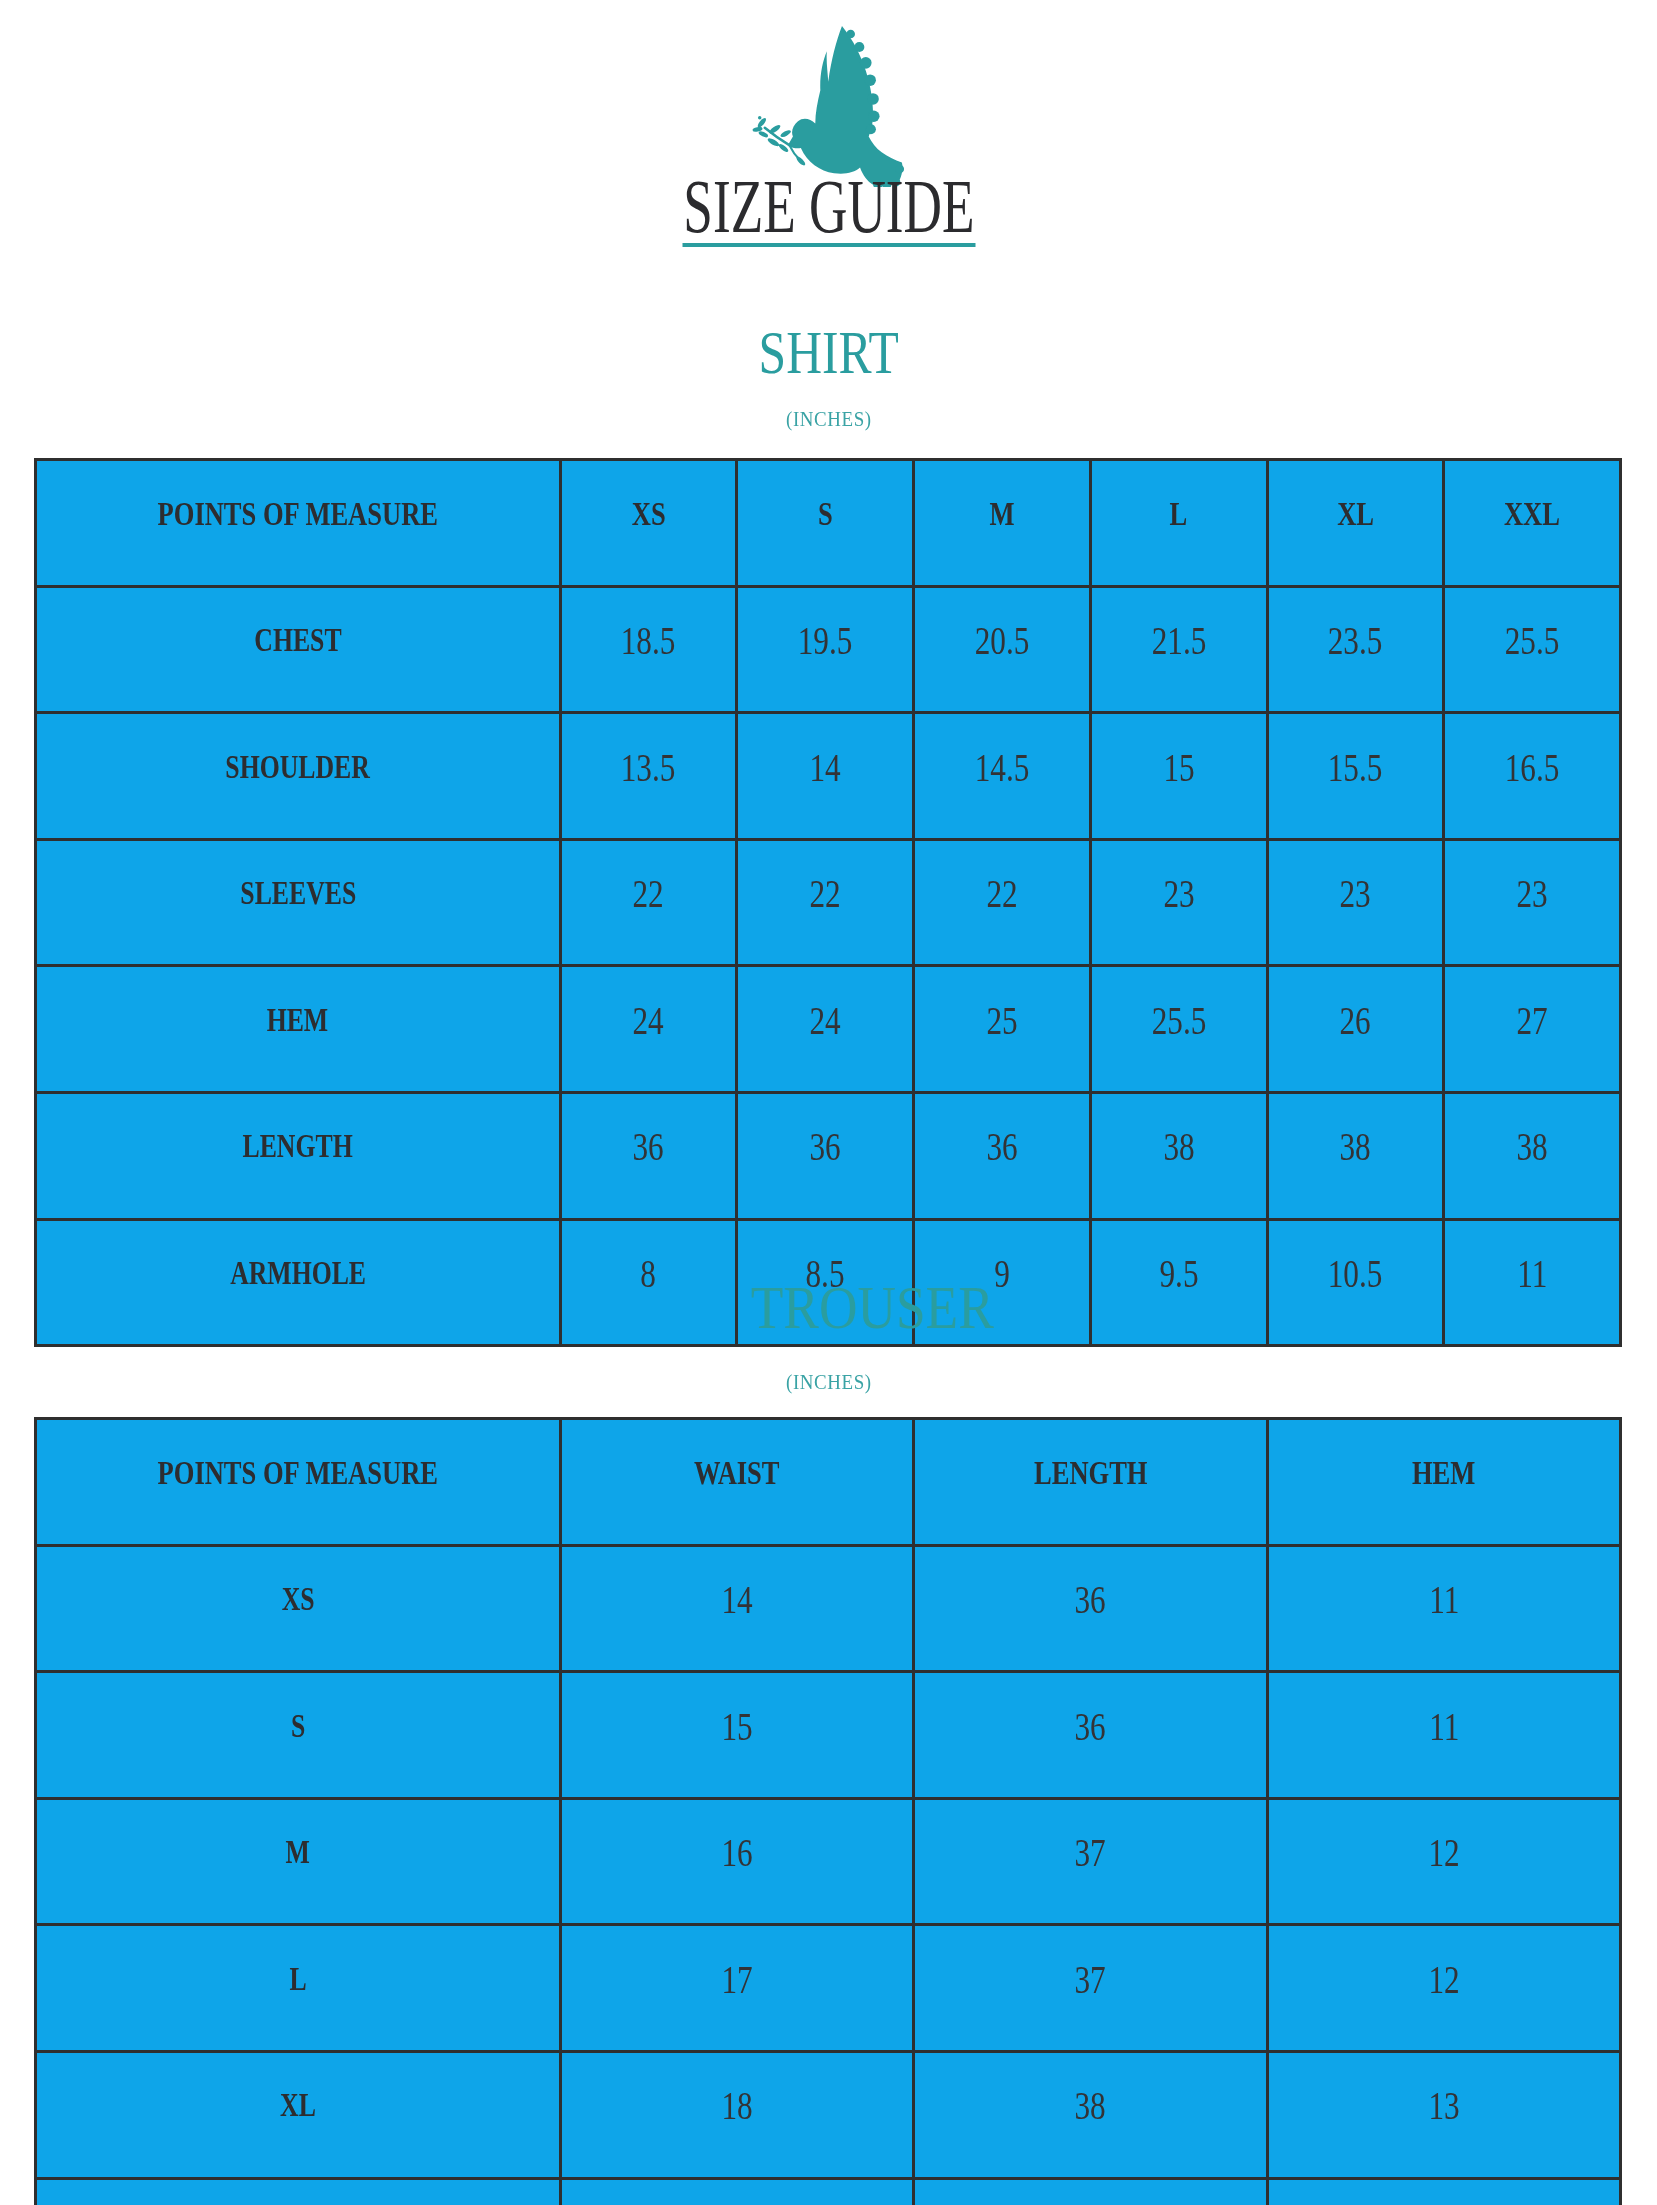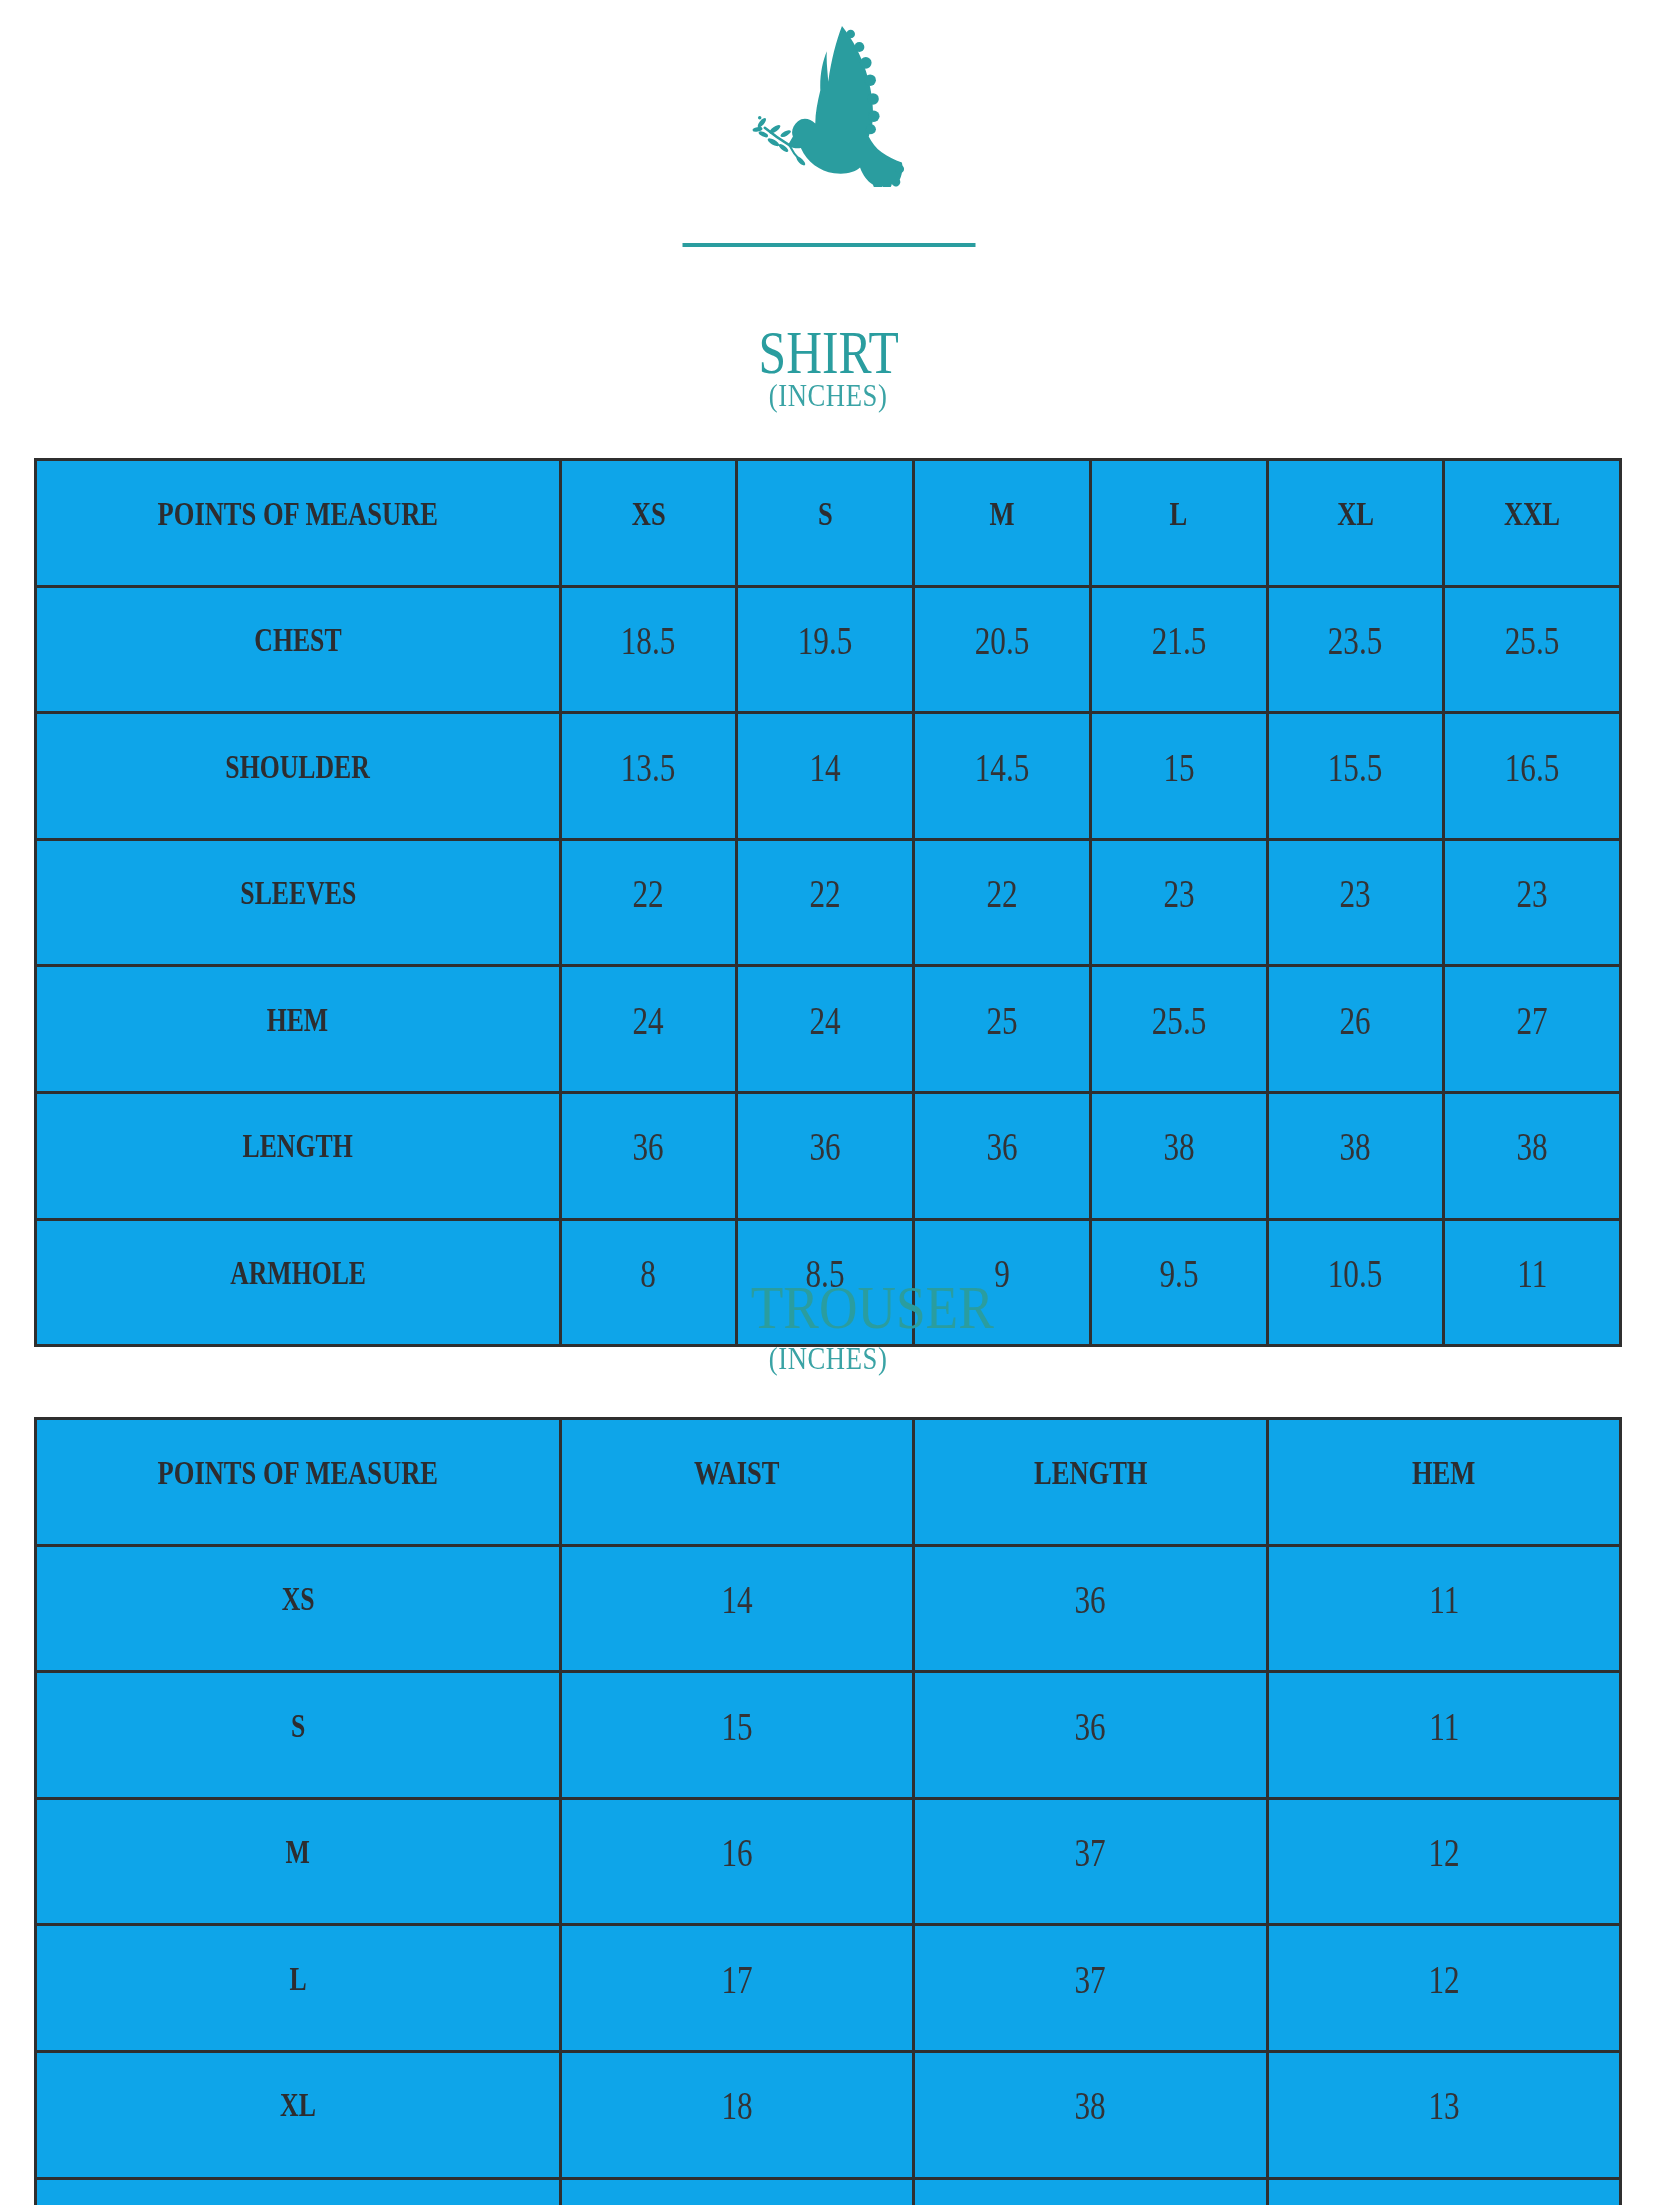--- a/index.html
+++ b/index.html
@@ -53,21 +53,21 @@
     background: #2a9d9f;
   }
   .product-code {
     top: 246px;
     font-size: 51px;
     color: #2a9d9f;
   }
   .section-title { font-size: 62px; color: #2a9d9f; }
   .shirt-title   { top: 321px; }
   .trouser-title { top: 1276px; padding-left: 44px; }
-  .unit-label { font-size: 31px; color: #3aa3a5; letter-spacing: 0.7px; }
+  .unit-label { font-size: 22px; color: #3aa3a5; letter-spacing: 0.7px; margin-top: 28px; }
   .shirt-unit   { top: 380px; }
   .trouser-unit { top: 1343px; }
 
   table.size-table {
     position: absolute;
     left: 34px;
     width: 1588px;
     border-collapse: collapse;
     table-layout: fixed;
     background: #0ea5e9;
@@ -147,20 +147,23 @@
         <circle cx="9" cy="134" r="2.4"></circle>
         <ellipse cx="30" cy="150" rx="9" ry="3.5" transform="rotate(-35 30 150)"></ellipse>
         <ellipse cx="45" cy="156" rx="8" ry="3.2" transform="rotate(-28 45 156)"></ellipse>
         <ellipse cx="28" cy="168" rx="9" ry="3.5" transform="rotate(30 28 168)"></ellipse>
         <ellipse cx="42" cy="176" rx="8" ry="3.2" transform="rotate(38 42 176)"></ellipse>
         <ellipse cx="66" cy="194" rx="8" ry="3.2" transform="rotate(45 66 194)"></ellipse>
       </g>
     </svg>
   </div>
 
+  <div class="center-abs main-title">
+    <span class="cx cx72">SIZE GUIDE</span>
+  </div>
   <div class="title-rule"></div>
 
   <div class="center-abs section-title shirt-title">
     <span class="cx cx82">SHIRT</span>
   </div>
   <div class="center-abs unit-label shirt-unit">
     <span class="cx cx88">(INCHES)</span>
   </div>
   <table class="size-table shirt-table">
     <colgroup>

